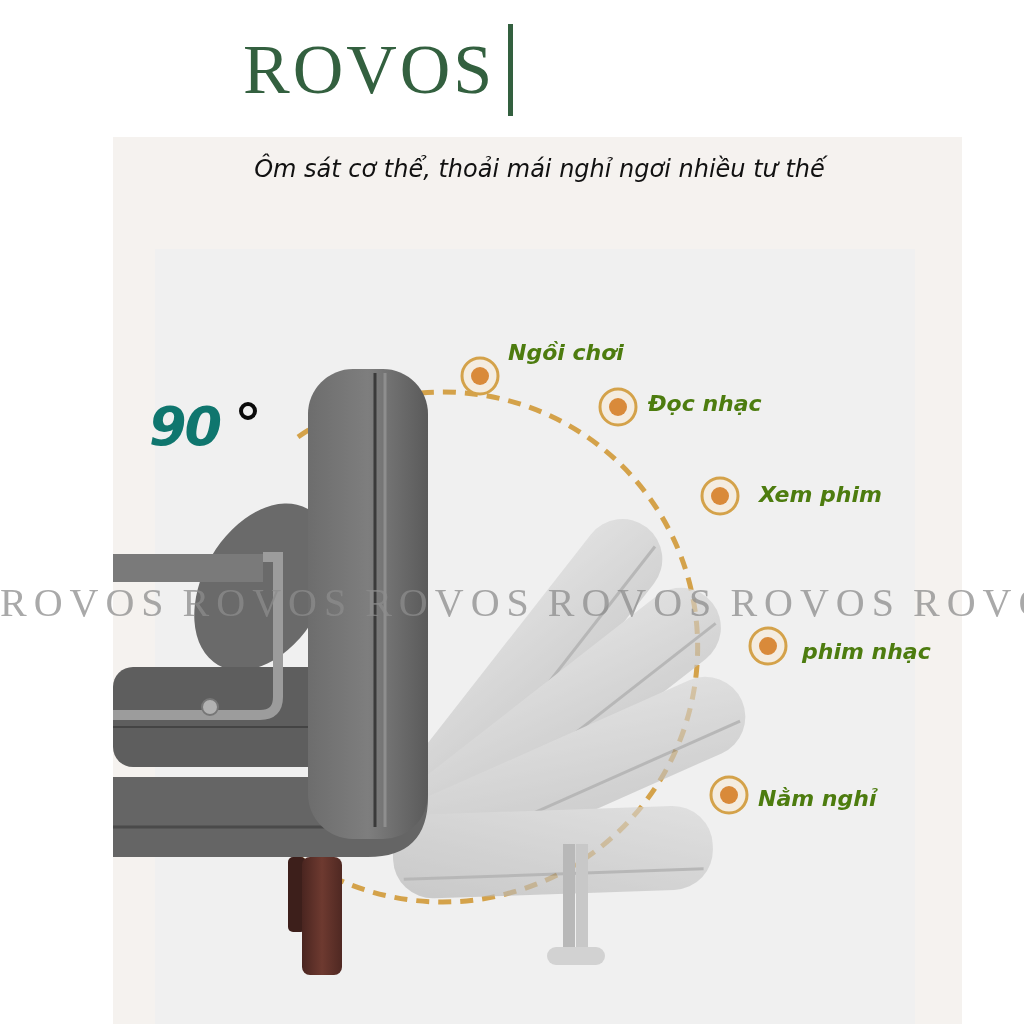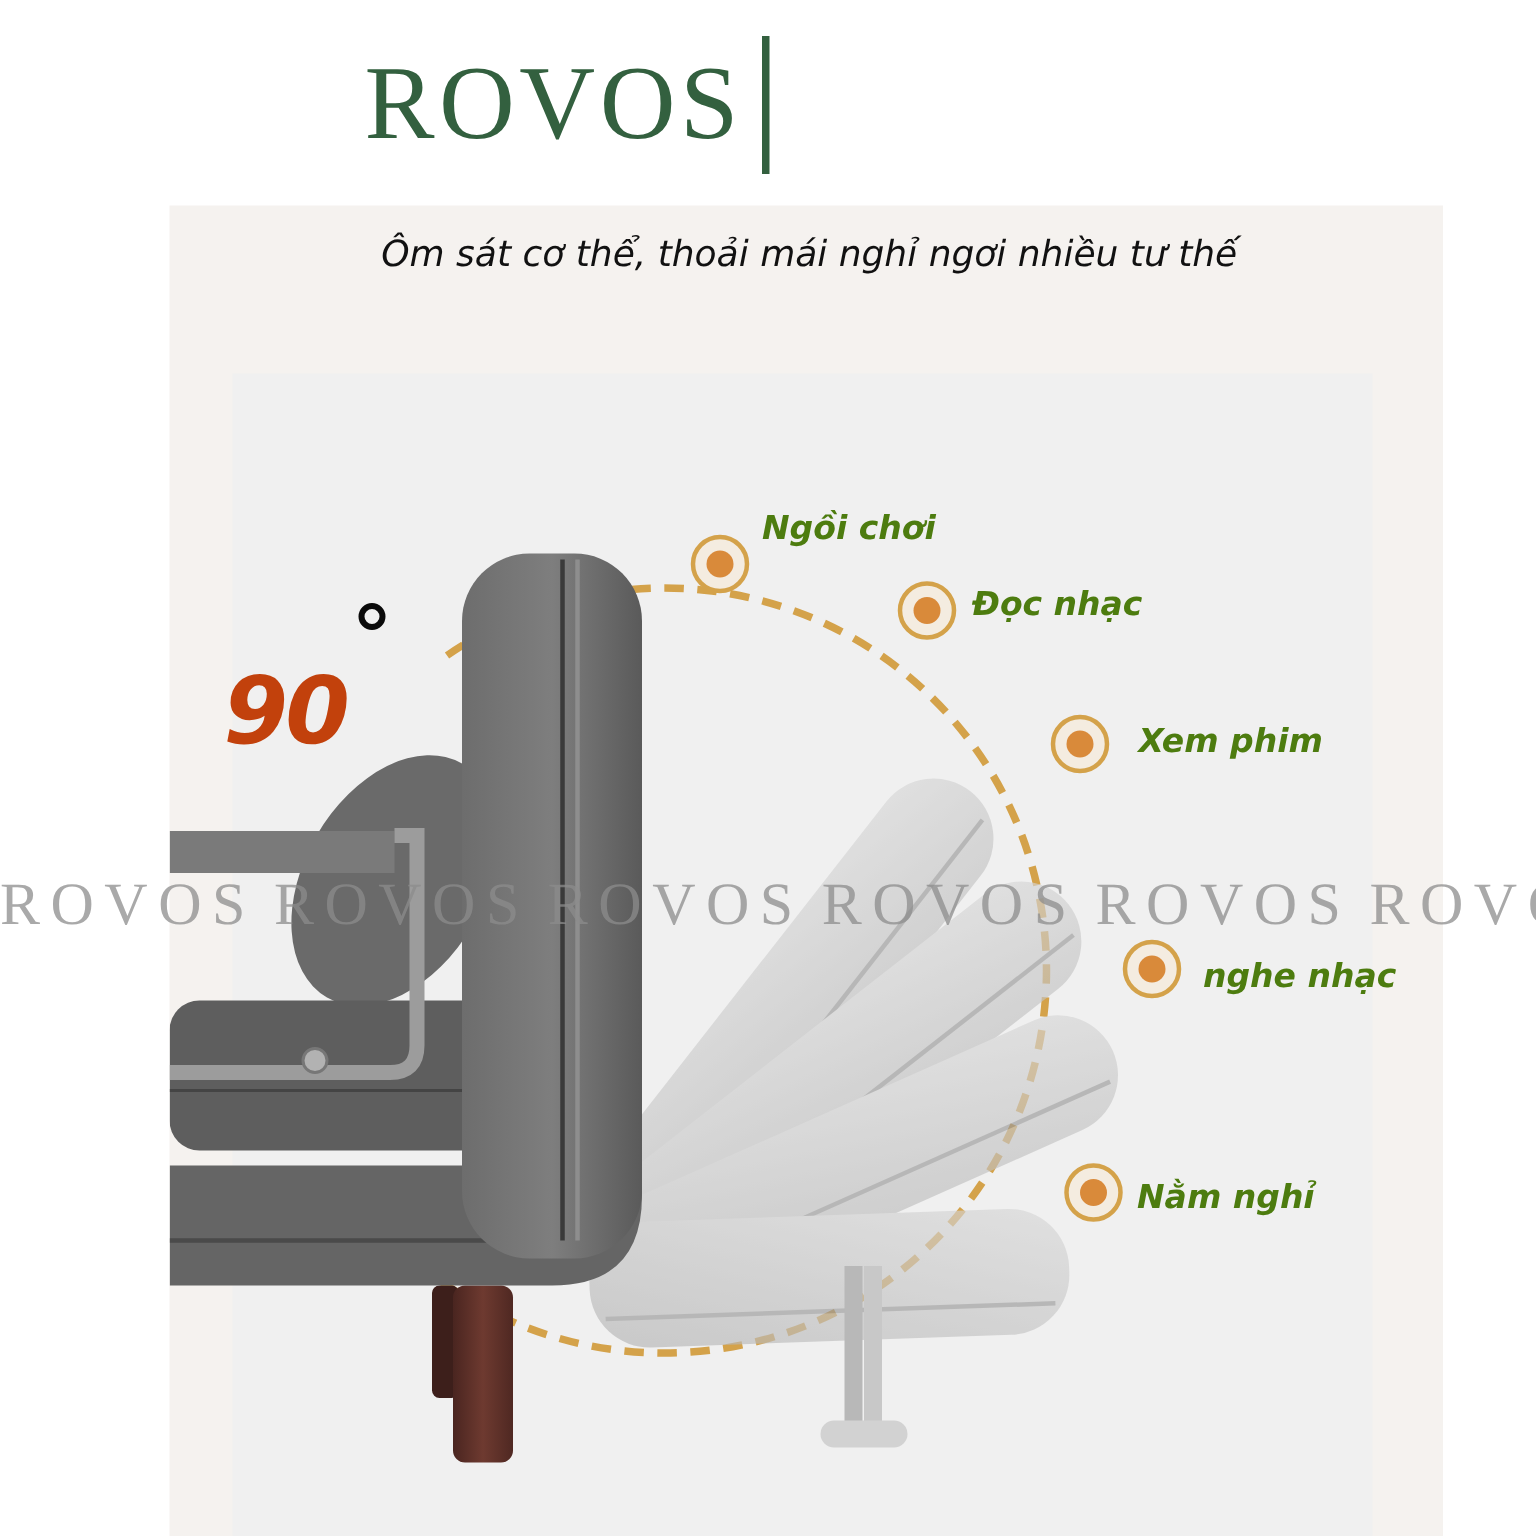--- a/index.html
+++ b/index.html
@@ -4,21 +4,21 @@
 <style>
   html, body { margin:0; padding:0; }
   body { width:1024px; height:1024px; background:#ffffff; position:relative; overflow:hidden; font-family:"DejaVu Sans", sans-serif; }
   .brand { position:absolute; top:0; left:0; width:1024px; height:130px; }
   .brand-name { position:absolute; left:243px; top:30px; font-family:"Liberation Serif", serif; font-size:70px; color:#33603f; letter-spacing:3px; line-height:80px; }
   .brand-divider { position:absolute; left:508px; top:24px; width:5px; height:92px; background:#33603f; }
   .brand-sub { position:absolute; left:555px; top:28px; font-family:"Liberation Serif", serif; font-size:38px; line-height:40px; color:#33603f; letter-spacing:3px; }
   .panel { position:absolute; left:113px; top:137px; width:849px; height:887px; background:#f5f2ef; overflow:hidden; }
   .panel-inner { position:absolute; left:42px; top:112px; width:760px; height:775px; background:#f0f0f0; }
   .headline { position:absolute; left:0; top:18px; width:821px; text-align:center; font-family:"DejaVu Sans", sans-serif; font-weight:normal; font-style:italic; font-size:24px; color:#111;margin-left:16px; }
-  .degree { position:absolute; left:36px; top:258px; font-family:"DejaVu Sans", sans-serif; font-weight:bold; font-style:italic; font-size:62px; color:#c2410c; letter-spacing:-2px;margin-top:42px; }
+  .degree { position:absolute; left:36px; top:258px; font-family:"DejaVu Sans", sans-serif; font-weight:bold; font-style:italic; font-size:54px; color:#0f766e; letter-spacing:-2px; }
   .degree-mark { position:absolute; left:126px; top:265px; width:10px; height:10px; border:4px solid #0a0a0a; border-radius:50%; }
   svg.scene { position:absolute; left:0; top:0; }
   .label { position:absolute; font-family:"DejaVu Sans", sans-serif; font-weight:bold; font-style:italic; font-size:22px; color:#4d7c0f; white-space:nowrap; }
   .watermark { position:absolute; left:0; top:578px; width:1024px; font-family:"Liberation Serif", serif; font-size:40px; color:rgba(140,140,140,0.75); letter-spacing:7px; white-space:nowrap; line-height:50px; }
   .wm-word { margin-right:12px; }
 </style>
 </head>
 <body>
 
 <div class="brand">
@@ -113,19 +113,19 @@
         <circle cx="616" cy="658" r="9" fill="#d98a3a"></circle>
       </g>
   </svg>
 
   <div class="degree">90</div>
   <div class="degree-mark"></div>
 
   <div class="label" style="left:395px; top:203px;">Ngồi chơi</div>
   <div class="label" style="left:535px; top:254px;">Đọc nhạc</div>
   <div class="label" style="left:646px; top:345px;">Xem phim</div>
-  <div class="label" style="left:689px; top:502px;">nghe nhạc</div>
+  <div class="label" style="left:689px; top:502px;">phim nhạc</div>
   <div class="label" style="left:645px; top:649px;">Nằm nghỉ</div>
 </div>
 
 <div class="watermark">
   <span class="wm-word">ROVOS</span><span class="wm-word">ROVOS</span><span class="wm-word">ROVOS</span><span class="wm-word">ROVOS</span><span class="wm-word">ROVOS</span><span class="wm-word">ROVOS</span>
 </div>
 
 </body></html>

